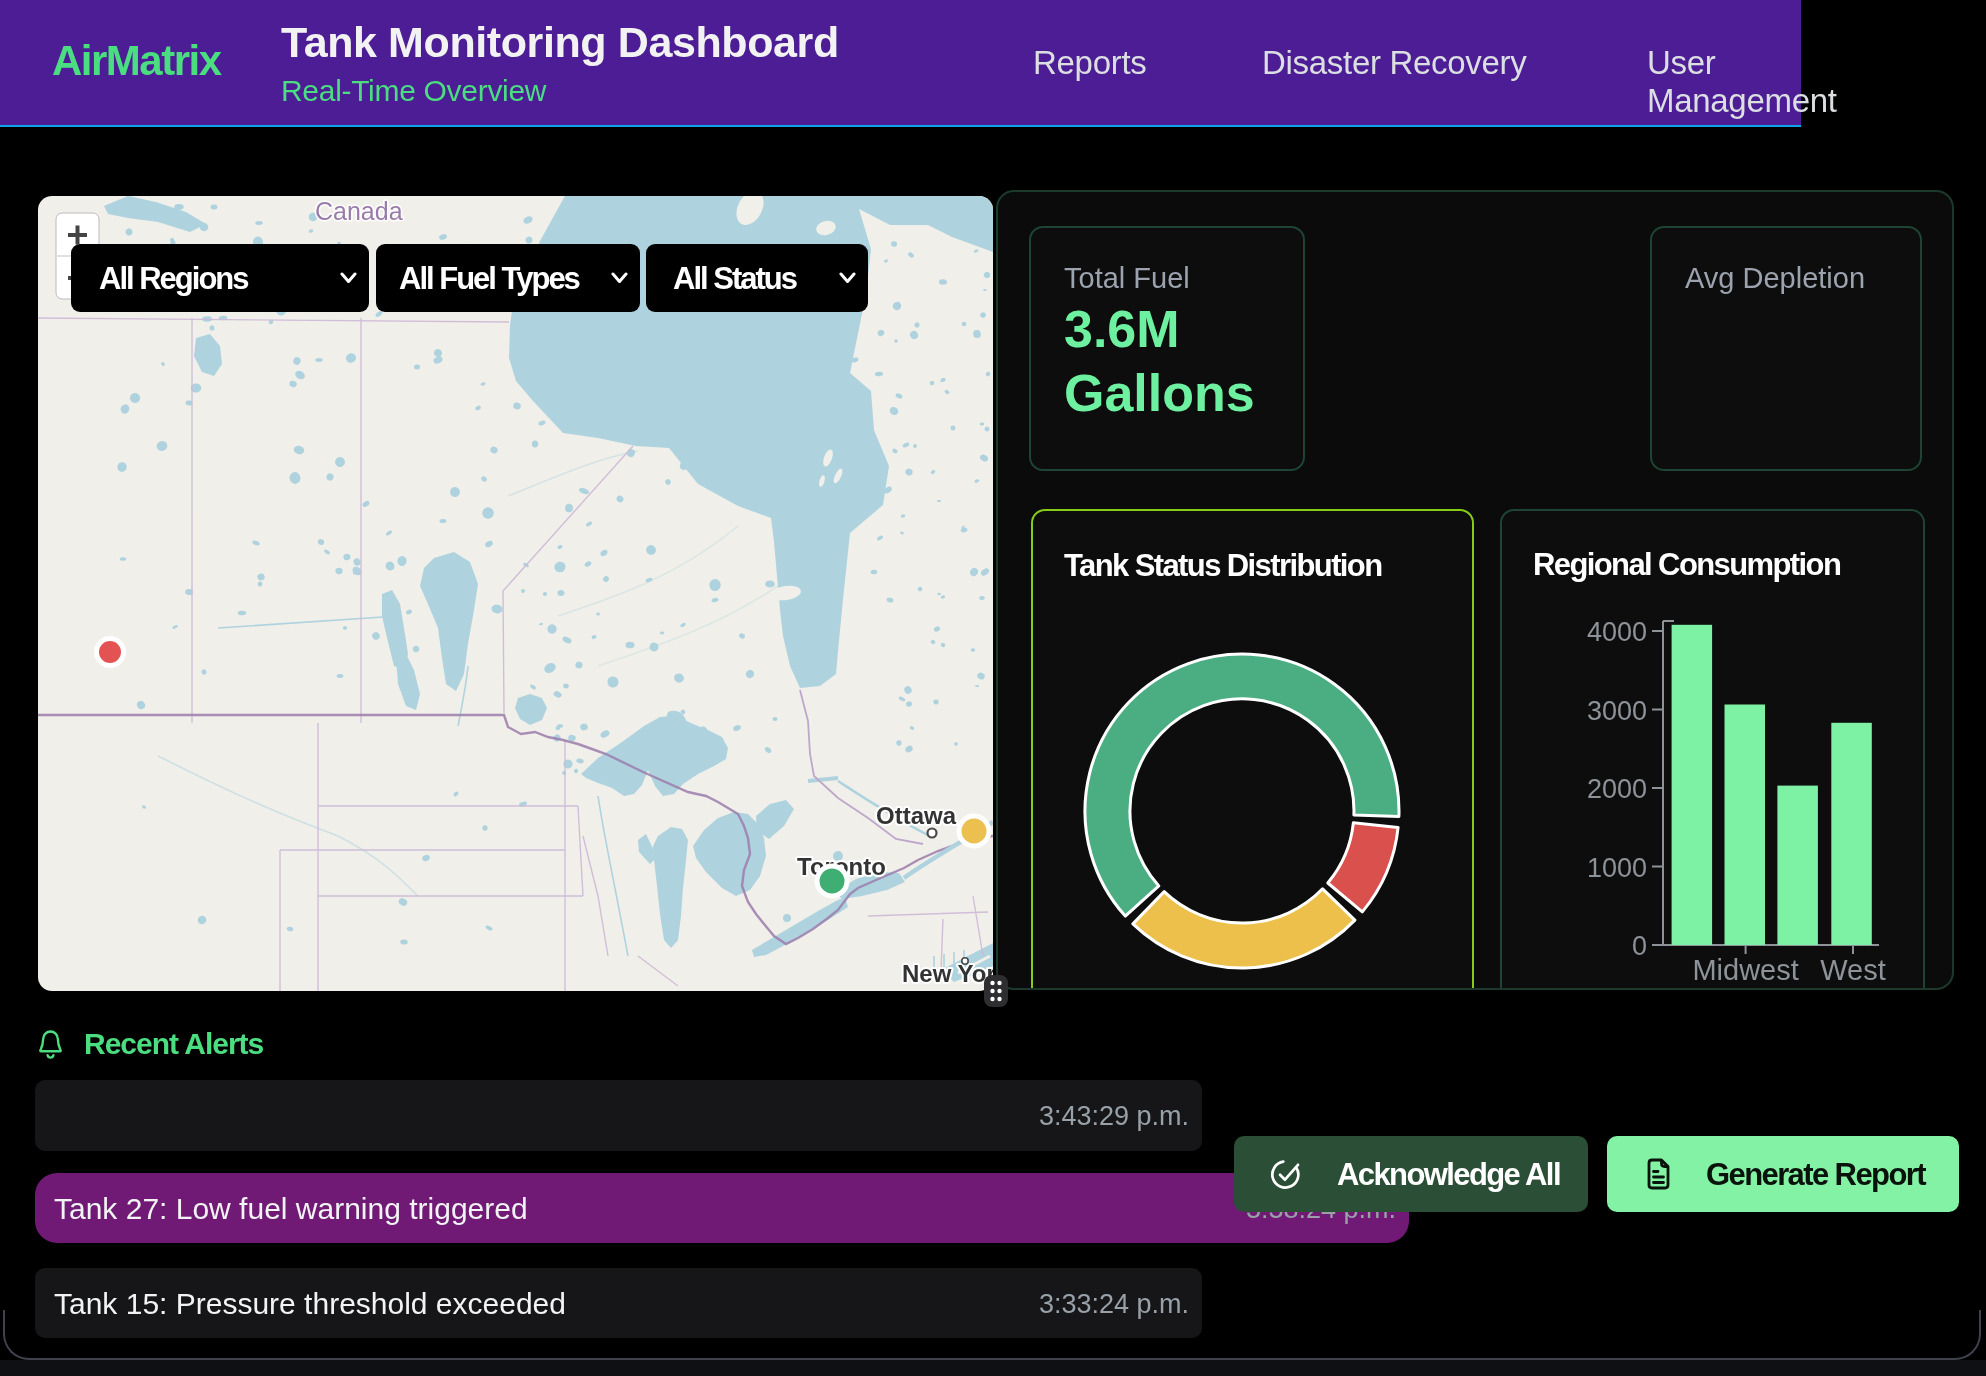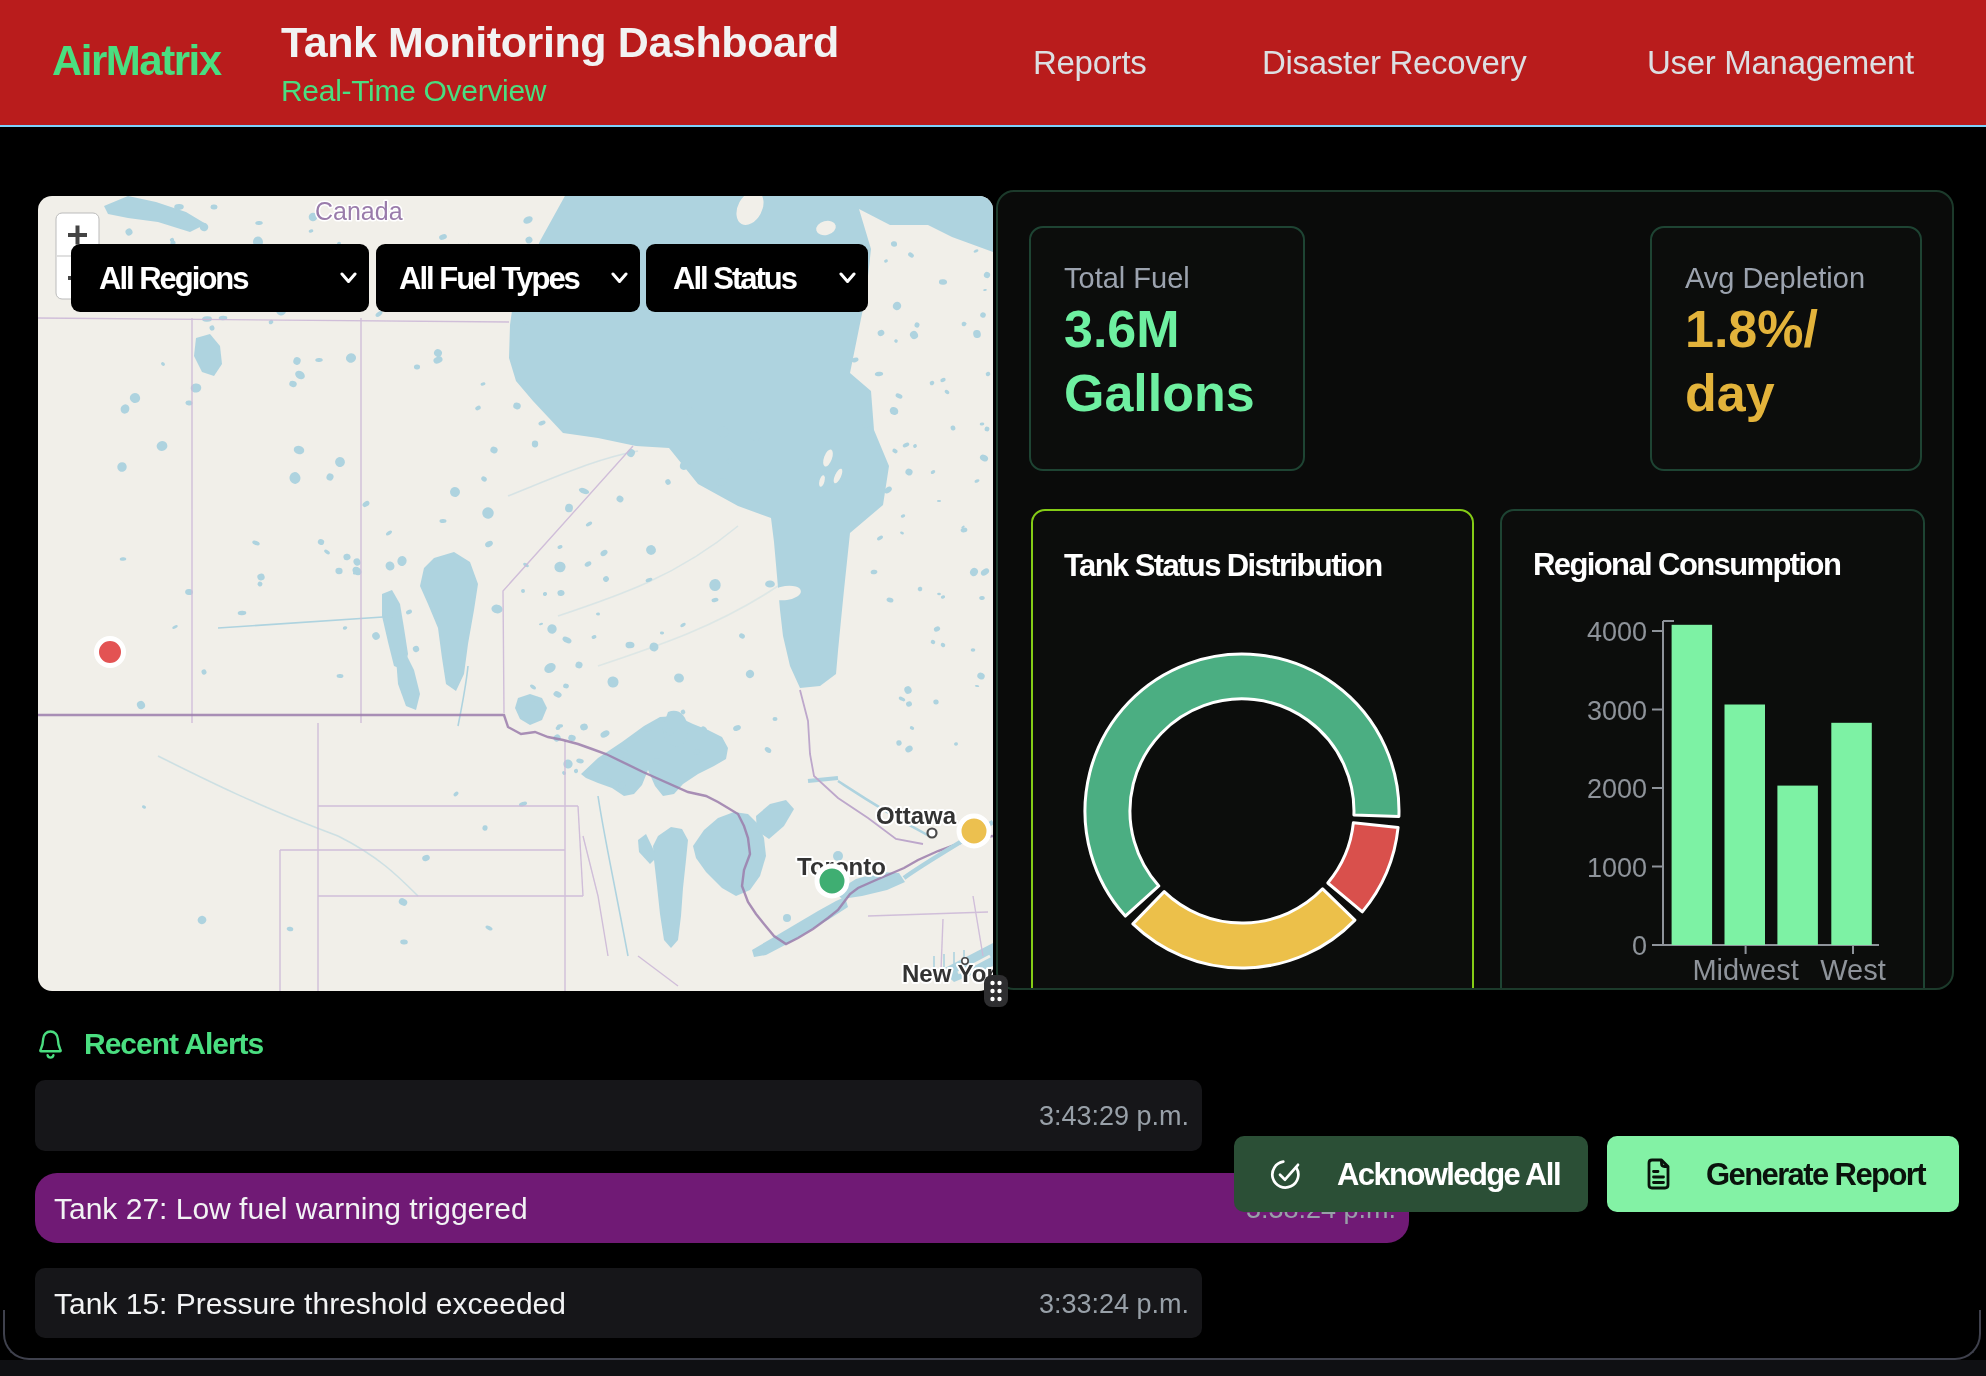--- a/index.html
+++ b/index.html
@@ -5,21 +5,21 @@
 .abs { position:absolute; }
 </style></head>
 <body>
 
 <div class="abs" style="left:0;right:0;bottom:0;height:16px;background:#0f1013"></div>
 
 <div class="abs" style="left:3px;top:1310px;width:50px;height:50px;border-left:2px solid #3f414d;border-bottom:2px solid #3f414d;border-radius:0 0 0 26px"></div>
 <div class="abs" style="left:1931px;top:1310px;width:50px;height:50px;border-right:2px solid #3f414d;border-bottom:2px solid #3f414d;border-radius:0 0 26px 0"></div>
 <div class="abs" style="left:50px;top:1358px;width:1884px;height:2px;background:#3f414d"></div>
 
-<div class="abs" style="left:0;top:0;width:1986px;height:127px;background:#b91c1c;border-bottom:2px solid #7dd3fc">
+<div class="abs" style="left:0;top:0;width:1801px;height:127px;background:#4c1d95;border-bottom:2px solid #0ea5e9">
   <div class="abs" style="left:52px;top:37px;font-size:42px;font-weight:bold;color:#4ade80;letter-spacing:-1.5px">AirMatrix</div>
   <div class="abs" style="left:281px;top:18px;font-size:43px;font-weight:bold;color:#f2f2f2;letter-spacing:-0.4px">Tank Monitoring Dashboard</div>
   <div class="abs" style="left:281px;top:74px;font-size:30px;color:#4ade80;letter-spacing:-0.3px">Real-Time Overview</div>
   <div class="abs" style="left:1033px;top:44px;font-size:33px;color:#dcdfe2;letter-spacing:-0.3px">Reports</div>
   <div class="abs" style="left:1262px;top:44px;font-size:33px;color:#dcdfe2;letter-spacing:-0.3px">Disaster Recovery</div>
   <div class="abs" style="left:1647px;top:44px;font-size:33px;color:#dcdfe2;letter-spacing:-0.3px">User Management</div>
 </div>
 
 <div class="abs" style="left:38px;top:196px;width:955px;height:795px;border-radius:14px;overflow:hidden">
     <svg width="955" height="795" viewBox="0 0 955 795" style="display:block">
@@ -364,21 +364,20 @@
 </div>
 
 <div class="abs" style="left:996px;top:190px;width:958px;height:800px;background:#0a0b0a;border:2px solid #1c3a2b;border-radius:18px;overflow:hidden">
 
   <div class="abs" style="left:31px;top:34px;width:276px;height:245px;background:#0c0d0c;border:2px solid #1e4433;border-radius:14px">
     <div class="abs" style="left:33px;top:36px;font-size:29px;line-height:29px;color:#9ca3af">Total Fuel</div>
     <div class="abs" style="left:33px;top:69px;font-size:52px;line-height:64px;font-weight:bold;color:#6ef0a1;letter-spacing:0px">3.6M Gallons</div>
   </div>
   <div class="abs" style="left:652px;top:34px;width:272px;height:245px;background:#0c0d0c;border:2px solid #1e4433;border-radius:14px">
     <div class="abs" style="left:33px;top:36px;font-size:29px;line-height:29px;color:#9ca3af">Avg Depletion</div>
-    <div class="abs" style="left:33px;top:69px;font-size:52px;line-height:64px;font-weight:bold;color:#e3b33b;letter-spacing:0px">1.8%/<br>day</div>
   </div>
 
   <div class="abs" style="left:33px;top:317px;width:443px;height:560px;background:#0c0d0c;border:2px solid #84cc16;border-radius:14px">
     <div class="abs" style="left:31px;top:37px;font-size:31px;font-weight:bold;color:#fff;letter-spacing:-1.6px">Tank Status Distribution</div>
     <svg width="443" height="471" viewBox="0 0 443 471" style="position:absolute;left:0;top:0">
 <g stroke="#ffffff" stroke-width="3" stroke-linejoin="round">
 <path d="M 92.3 405.1 A 157 157 0 1 1 365.9 305.5 L 320.9 303.9 A 112 112 0 1 0 125.8 374.9 Z" fill="#4bae82"></path>
 <path d="M 365.1 316.4 A 157 157 0 0 1 329.3 400.9 L 294.8 372.0 A 112 112 0 0 0 320.4 311.7 Z" fill="#d9504c"></path>
 <path d="M 321.9 409.1 A 157 157 0 0 1 99.9 412.9 L 131.2 380.6 A 112 112 0 0 0 289.6 377.8 Z" fill="#ecc04a"></path>
 </g>

